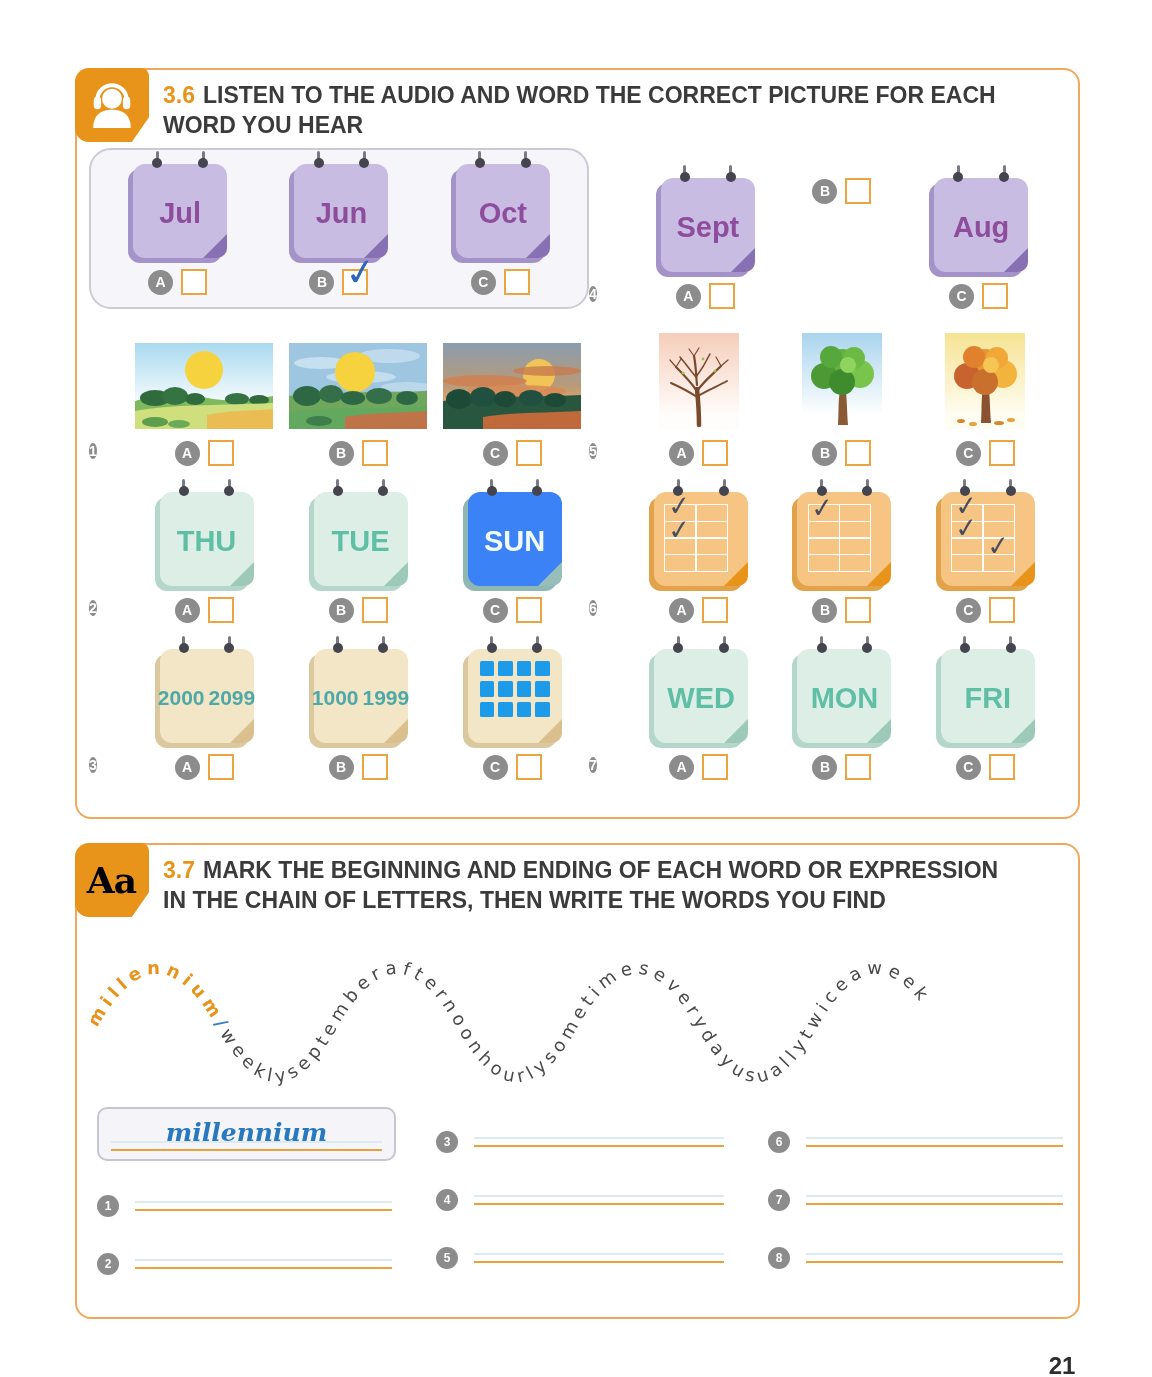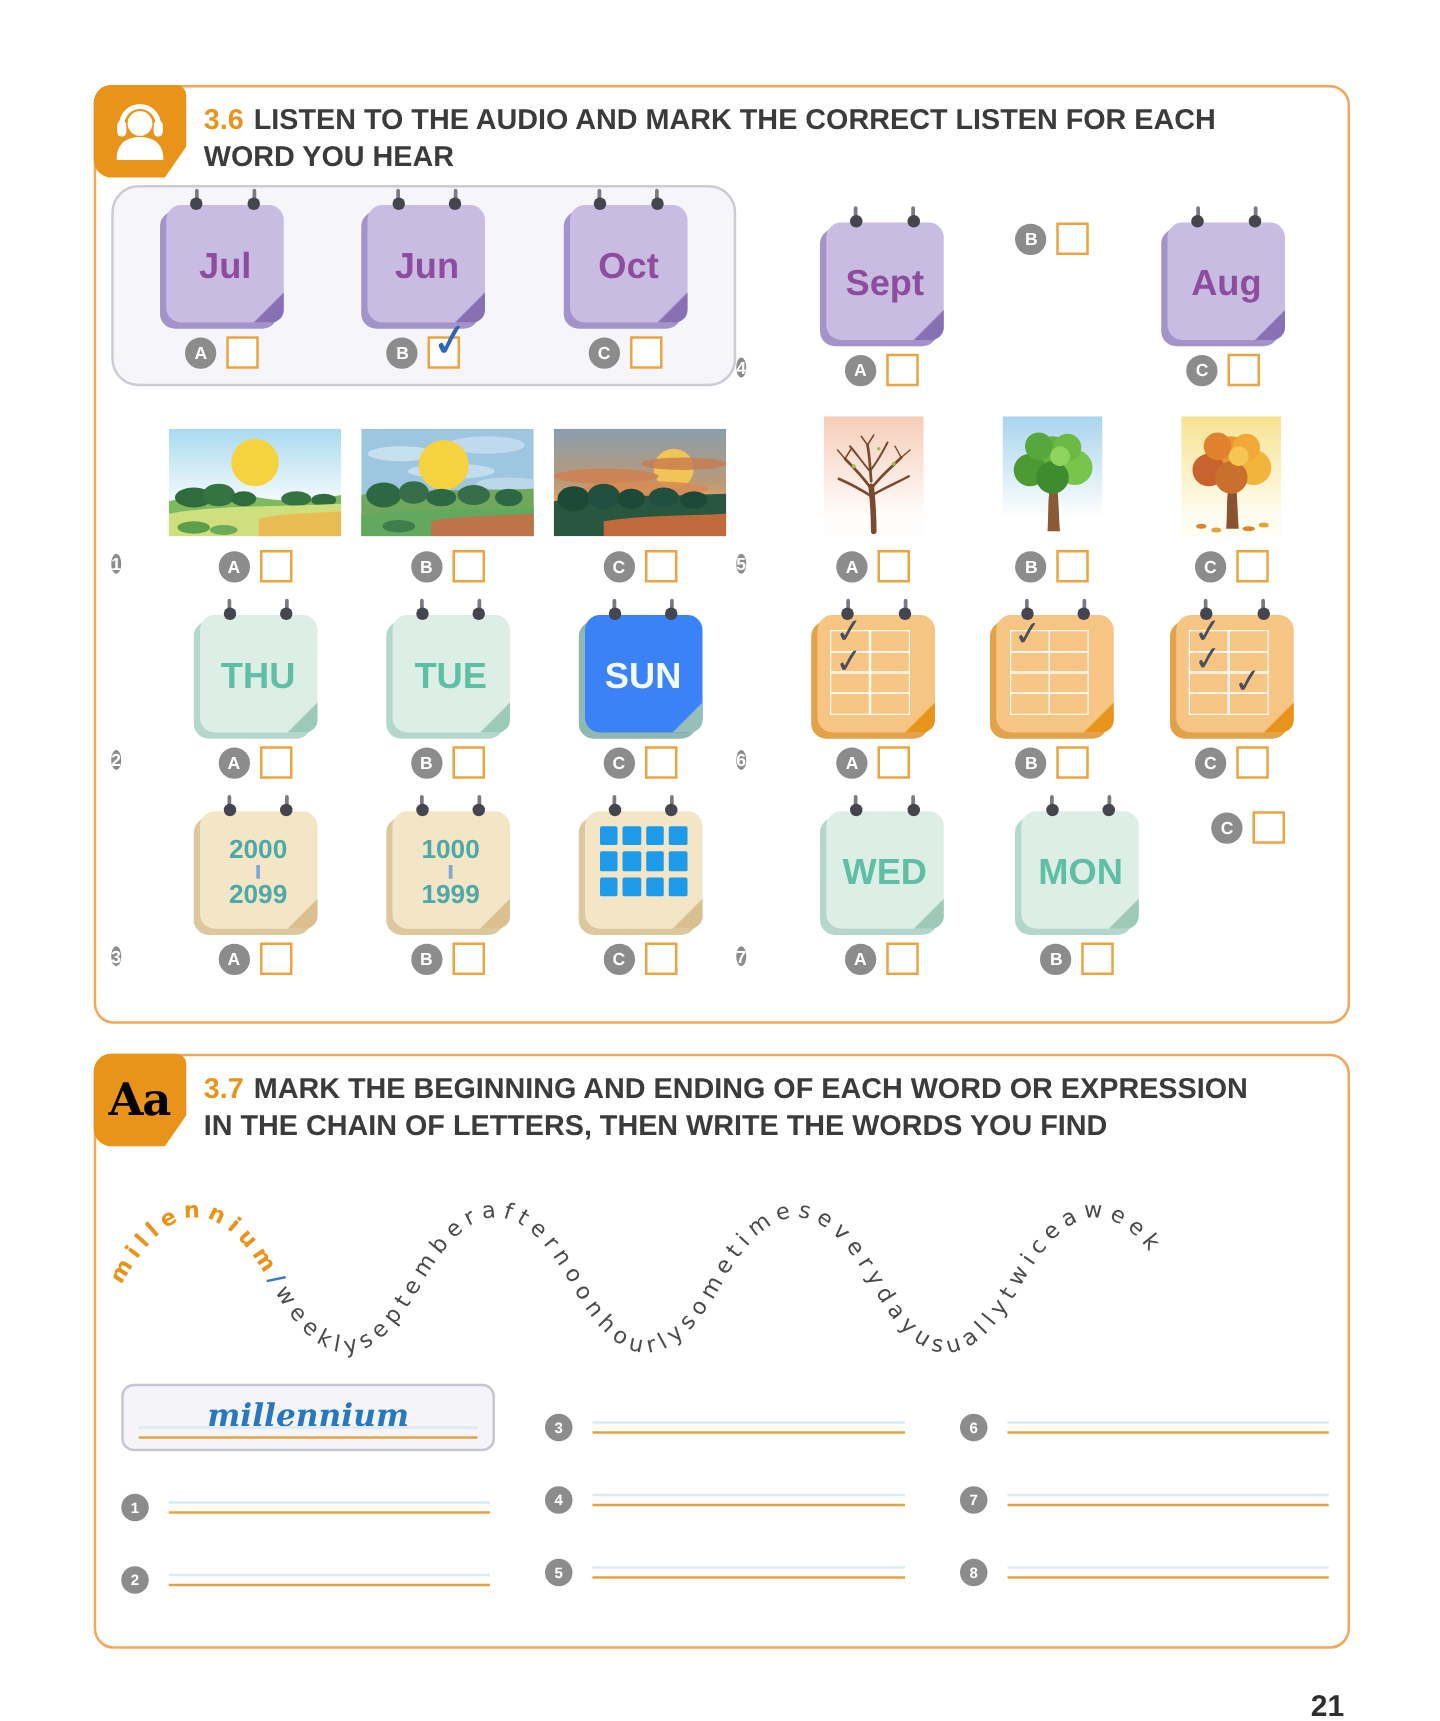--- a/index.html
+++ b/index.html
@@ -46,21 +46,21 @@
   .cal.cream {background:#F2E6C6;box-shadow:-5px 5px 0 #DCC89E;--fold:#D9C08E;--txt:#4FA8A8;}
   .cal.orange{background:#F6C583;box-shadow:-5px 5px 0 #E2A24A;--fold:#E8941A;}
   .cal-label{position:absolute;inset:0;display:flex;align-items:center;justify-content:center;
              font-weight:bold;font-size:29px;color:var(--txt);padding-top:4px;}
   .fold{position:absolute;right:0;bottom:0;width:24px;height:24px;border-radius:0 0 10px 0;
         background:linear-gradient(to top left,var(--fold) 48%,transparent 52%);}
   .pin{position:absolute;top:-13px;width:3px;height:15px;background:#7A7A84;border-radius:2px;}
   .pin::after{content:'';position:absolute;bottom:-2px;left:-3.5px;width:10px;height:10px;
               border-radius:50%;background:#45454F;}
   .pin.l{left:24%;}.pin.r{right:24%;}
-  .years{position:absolute;inset:0;display:flex;flex-direction:column;align-items:center;
+  .years{position:absolute;inset:0;display:flex;align-items:center;
          justify-content:center;gap:2px;color:var(--txt);font-weight:bold;font-size:21px;line-height:1;padding-top:2px;}
   .ybar{width:3px;height:11px;background:#7FA8D8;}
   .bluegrid{position:absolute;left:12px;top:12px;width:70px;height:56px;display:grid;
             grid-template-columns:repeat(4,1fr);grid-template-rows:repeat(3,1fr);gap:5px 4px;}
   .bn{background:#1E9BE8;border-radius:1.5px;}
   .clgrid{position:absolute;left:11px;top:13px;width:62px;height:66px;display:grid;
           grid-template-columns:1fr 1fr;grid-template-rows:repeat(4,1fr);}
   .clgrid span{border:1.6px solid rgba(255,255,255,.95);margin:-0.8px;}
   .clcheck{position:absolute;color:#474E5E;font:bold 27px/1 "DejaVu Sans",sans-serif;transform:rotate(-6deg);z-index:2;}
 
@@ -91,21 +91,21 @@
     <div class="hicon">
       <svg width="50" height="50" viewBox="0 0 48 48">
         <path d="M6,46 C6,33 14,28.5 24,28.5 C34,28.5 42,33 42,46 Z" fill="#fff"></path>
         <circle cx="24" cy="18" r="9.5" fill="#fff"></circle>
         <path d="M10,19 a14,14 0 0 1 28,0" fill="none" stroke="#fff" stroke-width="4" stroke-linecap="round"></path>
         <rect x="6.5" y="16" width="7" height="12" rx="3.2" fill="#fff"></rect>
         <rect x="34.5" y="16" width="7" height="12" rx="3.2" fill="#fff"></rect>
       </svg>
     </div>
     <div class="htitle">
-      <span class="hnum">3.6</span><span>LISTEN TO THE AUDIO AND MARK THE CORRECT LISTEN FOR EACH WORD YOU HEAR</span>
+      <span class="hnum">3.6</span><span>LISTEN TO THE AUDIO AND WORD THE CORRECT PICTURE FOR EACH WORD YOU HEAR</span>
     </div>
 
     <div class="grid36">
 
       <div class="row36">
         <div class="exwrap">
           <div class="cell">
             <div class="pic">
                 <div class="cal purple">
               <span class="pin l"></span>
@@ -594,20 +594,28 @@
               <span class="cal-label">MON</span>
               <span class="fold"></span>
                 </div>
               </div>
             <div class="optrow">
                 <span class="circle">B</span>
                 <span class="cbox"></span>
               </div>
           </div>
           <div class="cell">
+            <div class="pic">
+                <div class="cal mint">
+              <span class="pin l"></span>
+                  <span class="pin r"></span>
+              <span class="cal-label">FRI</span>
+              <span class="fold"></span>
+                </div>
+              </div>
             <div class="optrow">
                 <span class="circle">C</span>
                 <span class="cbox"></span>
               </div>
           </div>
         </div>
       </div>
 
     </div>
   </div>

